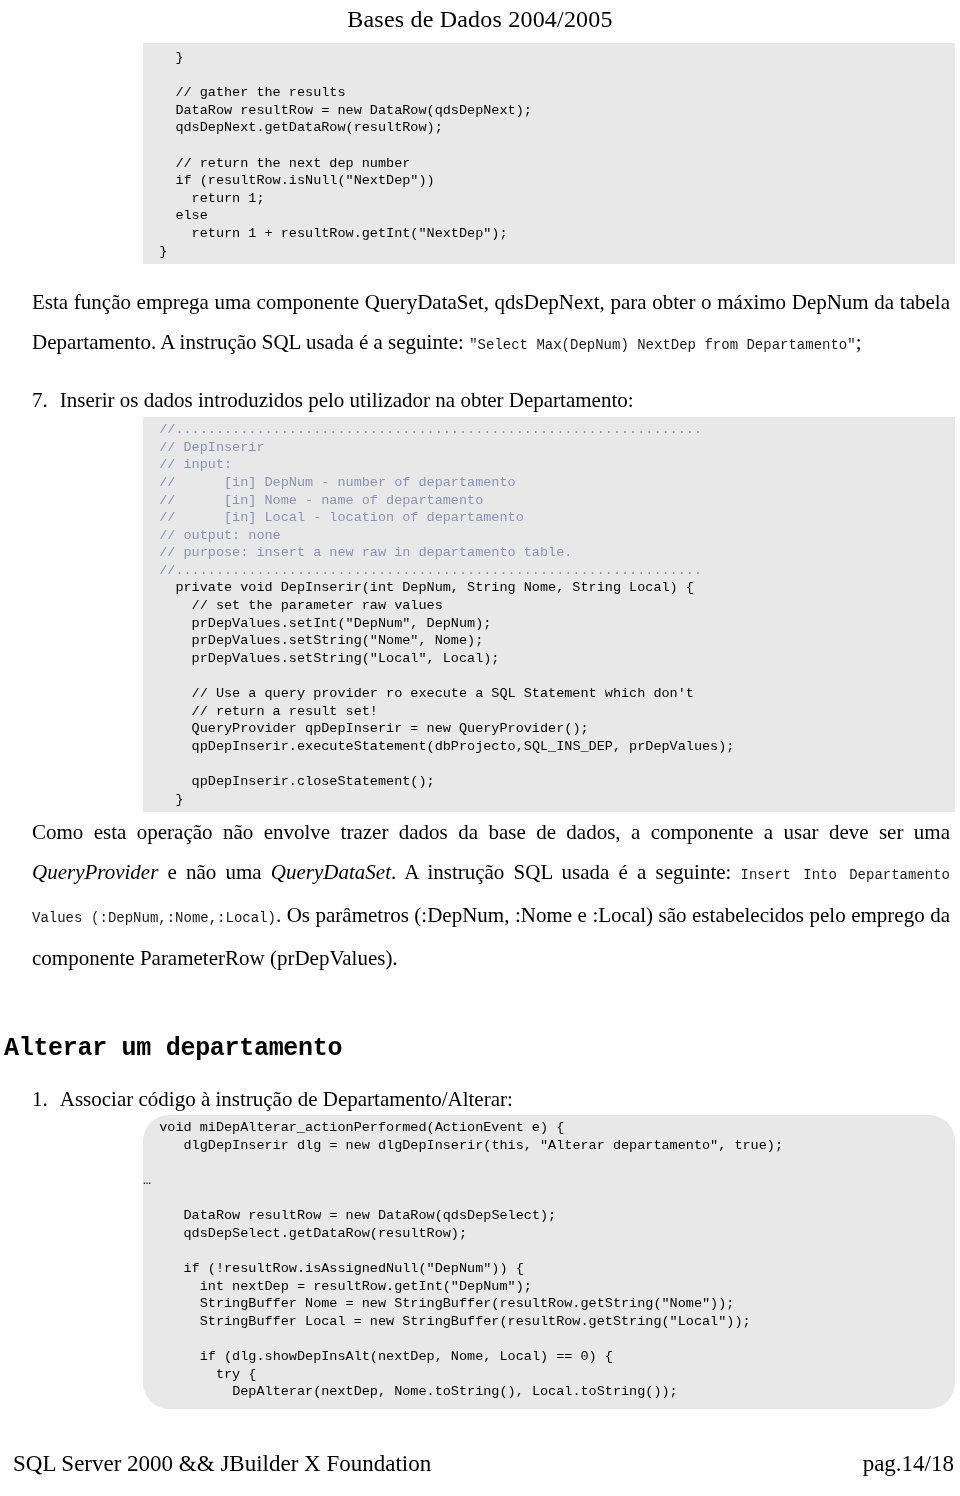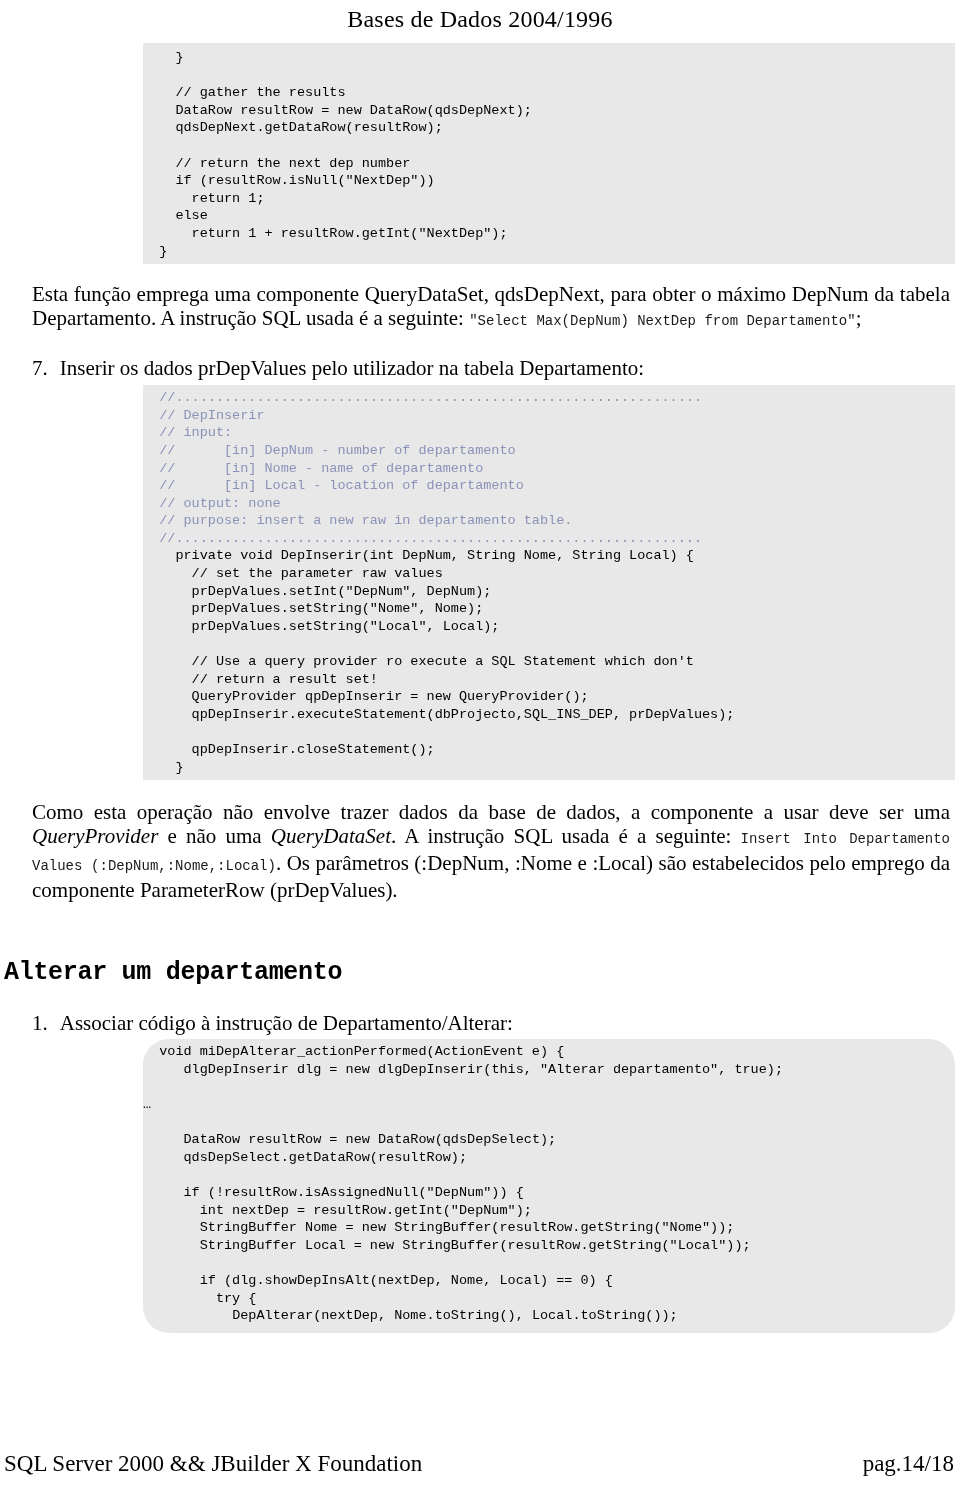--- a/index.html
+++ b/index.html
@@ -57,25 +57,25 @@
   }
   #code-block-3 {
     margin: 3px 5px 0 143px;
     padding: 4px 0 8px 0;
     border-radius: 26px;
   }
 
   
   .para {
     font-size: 21px;
-    line-height: 24px;
+    line-height: 40px;
     text-align: justify;
     margin: 18px 10px 0 32px;
   }
-  .para.tight { margin-top: 20px; }
+  .para.tight { margin-top: 0; }
   .mono-inline {
     font-family: "Liberation Mono", "DejaVu Sans Mono", monospace;
     font-size: 14px;
     color: #1a1a1a;
   }
   .ital { font-style: italic; }
 
   
   .numitem {
     font-size: 21px;
@@ -93,49 +93,49 @@
     font-weight: bold;
     font-size: 25px;
     line-height: 30px;
     margin: 0 0 0 4px;
     letter-spacing: -0.3px;
   }
 
   
   .doc-footer {
     position: absolute;
-    left: 0;
+    left: 9px;
     right: 0;
     bottom: 18px;
     display: flex;
     justify-content: space-between;
     align-items: baseline;
     padding: 0 6px 0 4px;
     font-size: 23px;
     line-height: 28px;
   }
 
   .spacer-lg { height: 56px; }
 </style>
 </head>
 <body>
 
 <div class="page">
 
-  <div class="doc-header">Bases de Dados 2004/1996</div>
+  <div class="doc-header">Bases de Dados 2004/2005</div>
 
   <div class="code-block" id="code-block-1"><span class="ln"><span>    }</span></span><span class="ln"><span></span>&nbsp;</span><span class="ln"><span>    // gather the results</span></span><span class="ln"><span>    DataRow resultRow = new DataRow(qdsDepNext);</span></span><span class="ln"><span>    qdsDepNext.getDataRow(resultRow);</span></span><span class="ln"><span></span>&nbsp;</span><span class="ln"><span>    // return the next dep number</span></span><span class="ln"><span>    if (resultRow.isNull("NextDep"))</span></span><span class="ln"><span>      return 1;</span></span><span class="ln"><span>    else</span></span><span class="ln"><span>      return 1 + resultRow.getInt("NextDep");</span></span><span class="ln"><span>  }</span></span></div>
 
   <div class="para">
     <span>Esta função emprega uma componente QueryDataSet, qdsDepNext, para obter o máximo DepNum da tabela Departamento. A instrução SQL usada é a seguinte: </span><span class="mono-inline">"Select Max(DepNum) NextDep from Departamento"</span><span>;</span>
   </div>
 
   <div class="numitem">
     <span class="num">7.</span>
-    <span class="txt">Inserir os dados prDepValues pelo utilizador na tabela Departamento:</span>
+    <span class="txt">Inserir os dados introduzidos pelo utilizador na obter Departamento:</span>
   </div>
 
   <div class="code-block" id="code-block-2"><span class="ln"><span class="cmt">  //.................................................................</span></span><span class="ln"><span class="cmt">  // DepInserir</span></span><span class="ln"><span class="cmt">  // input:</span></span><span class="ln"><span class="cmt">  //      [in] DepNum - number of departamento</span></span><span class="ln"><span class="cmt">  //      [in] Nome - name of departamento</span></span><span class="ln"><span class="cmt">  //      [in] Local - location of departamento</span></span><span class="ln"><span class="cmt">  // output: none</span></span><span class="ln"><span class="cmt">  // purpose: insert a new raw in departamento table.</span></span><span class="ln"><span class="cmt">  //.................................................................</span></span><span class="ln"><span>    private void DepInserir(int DepNum, String Nome, String Local) {</span></span><span class="ln"><span>      // set the parameter raw values</span></span><span class="ln"><span>      prDepValues.setInt("DepNum", DepNum);</span></span><span class="ln"><span>      prDepValues.setString("Nome", Nome);</span></span><span class="ln"><span>      prDepValues.setString("Local", Local);</span></span><span class="ln"><span></span>&nbsp;</span><span class="ln"><span>      // Use a query provider ro execute a SQL Statement which don't</span></span><span class="ln"><span>      // return a result set!</span></span><span class="ln"><span>      QueryProvider qpDepInserir = </span><span class="bold">new QueryProvider</span><span>();</span></span><span class="ln"><span>      </span><span class="bold">qpDepInserir.executeStatement</span><span>(dbProjecto,SQL_INS_DEP, prDepValues);</span></span><span class="ln"><span></span>&nbsp;</span><span class="ln"><span>      qpDepInserir.closeStatement();</span></span><span class="ln"><span>    }</span></span></div>
 
   <div class="para tight">
     <span>Como esta operação não envolve trazer dados da base de dados, a componente a usar deve ser uma </span><span class="ital">QueryProvider</span><span> e não uma </span><span class="ital">QueryDataSet</span><span>. A instrução SQL usada é a seguinte: </span><span class="mono-inline">Insert Into Departamento Values (:DepNum,:Nome,:Local)</span><span>. Os parâmetros (:DepNum, :Nome e :Local) são estabelecidos pelo emprego da componente ParameterRow (prDepValues).</span>
   </div>
 
   <div class="spacer-lg"></div>
 

